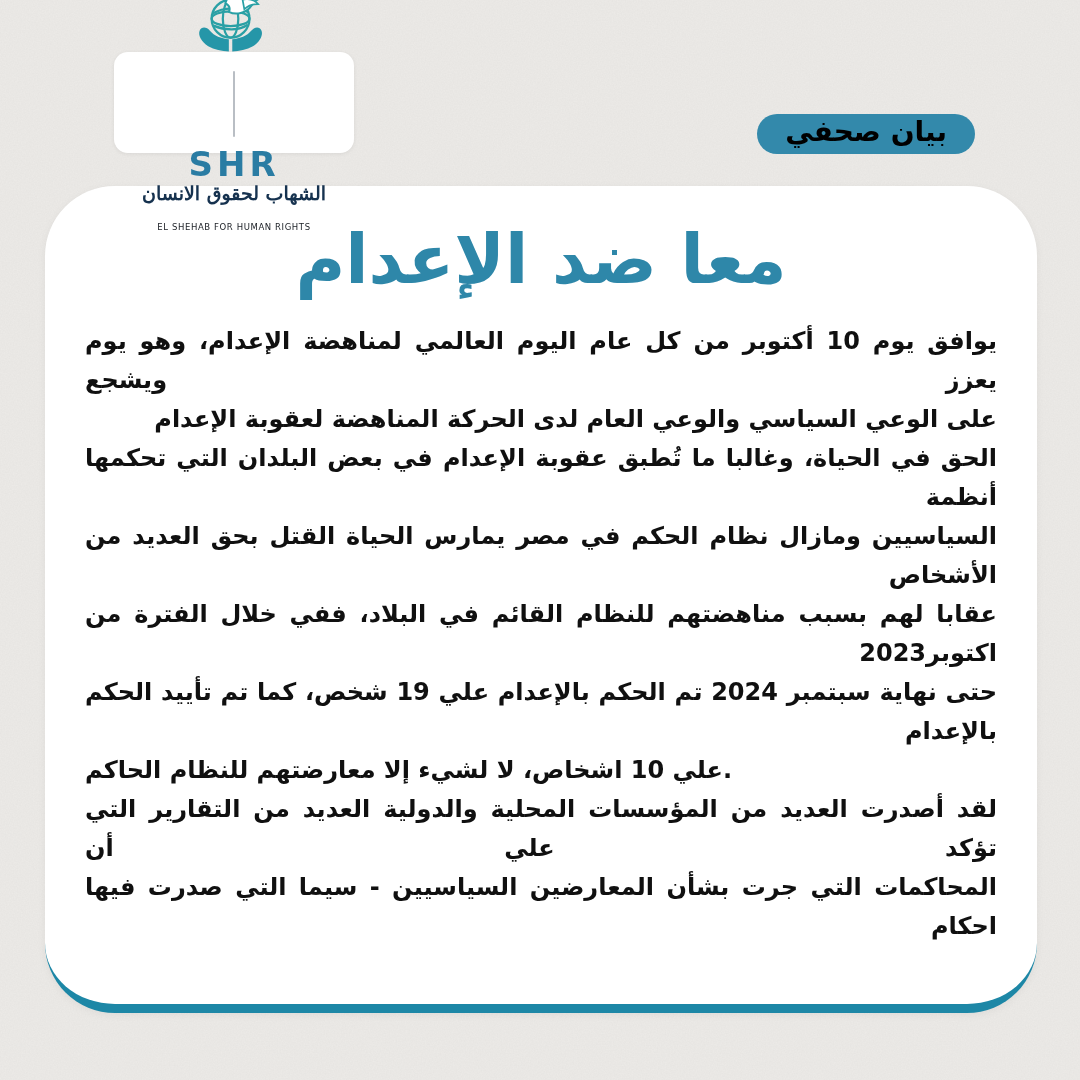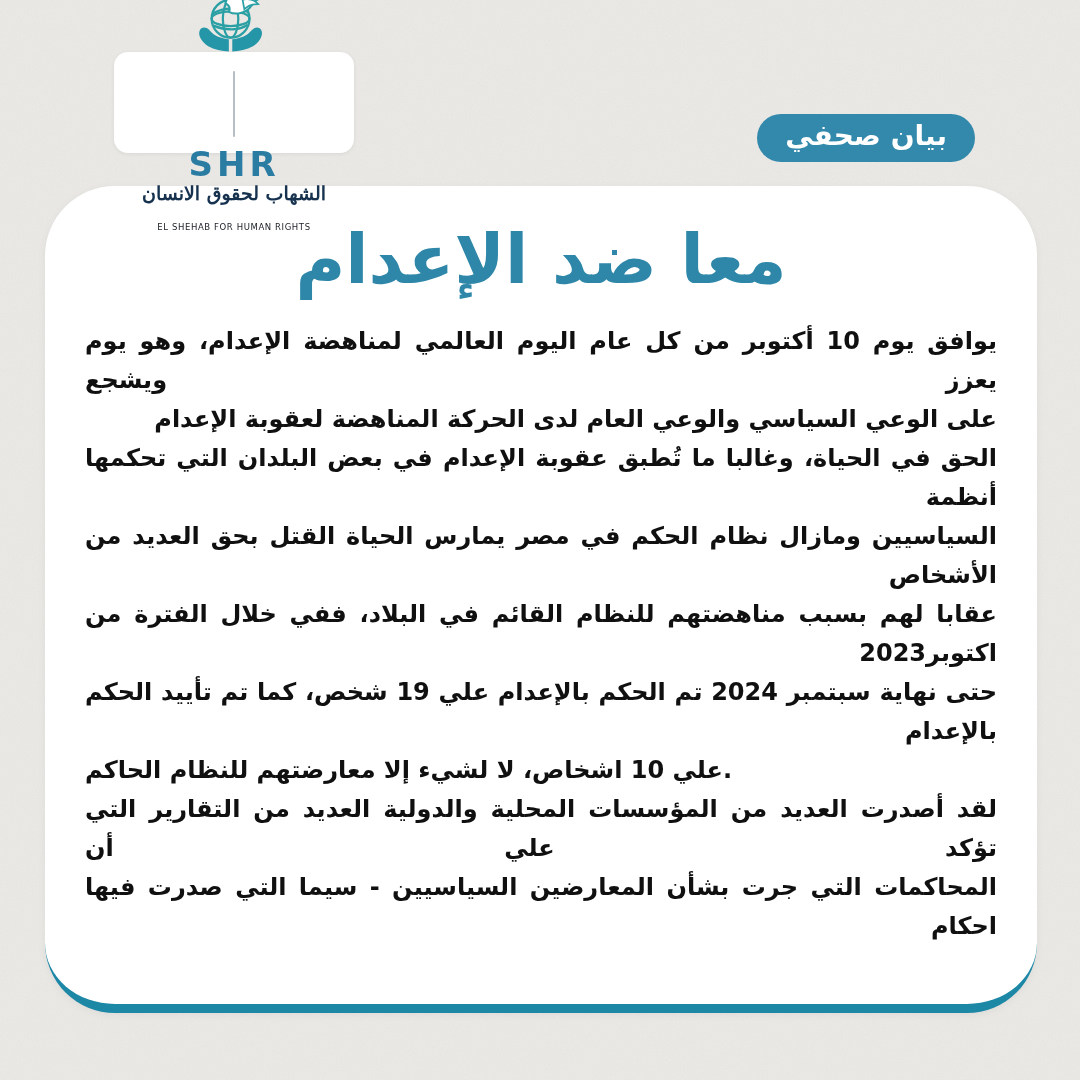--- a/index.html
+++ b/index.html
@@ -41,22 +41,22 @@
   .logo-arabic{
     font-family:"DejaVu Serif", serif;
     font-size:19px;font-weight:bold;color:var(--logo-dark,#16324f);
     direction:rtl;margin-bottom:20px;white-space:nowrap;
   }
   .logo-english{
     font-size:8.5px;font-weight:normal;color:#20242a;letter-spacing:0.6px;
     white-space:nowrap;
   }
   .badge{
-    position:absolute;top:114px;right:105px;height:48px;z-index:2;
-    background:var(--badge,#3389ab);color:#ffffff;
+    position:absolute;top:114px;right:105px;height:40px;z-index:2;
+    background:var(--badge,#3389ab);color:#000000;
     border-radius:26px;display:flex;align-items:center;justify-content:center;
     padding:0 28px 6px 28px;
     font-size:28px;font-weight:bold;direction:rtl;
   }
   
   .card{
     position:absolute;left:45px;top:186px;width:992px;height:827px;z-index:1;
     background:#ffffff;border-radius:70px;
     border-bottom:9px solid var(--border,#1d87a6);
     box-shadow:0 2px 8px rgba(0,0,0,0.05);

